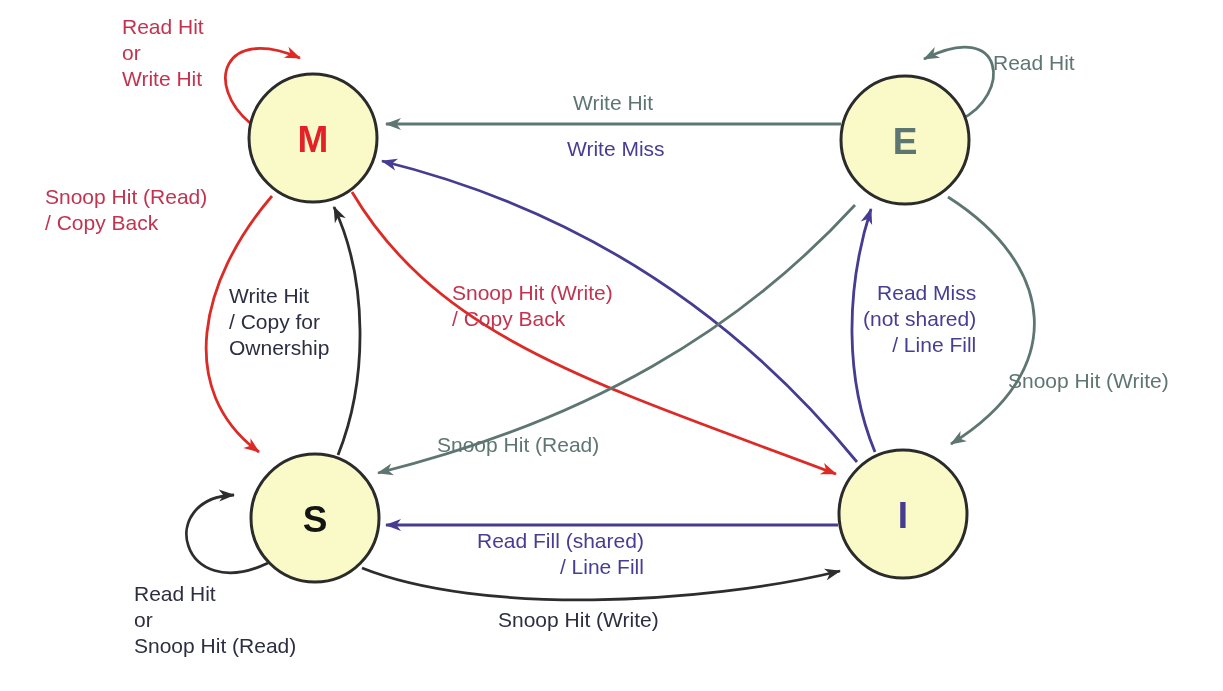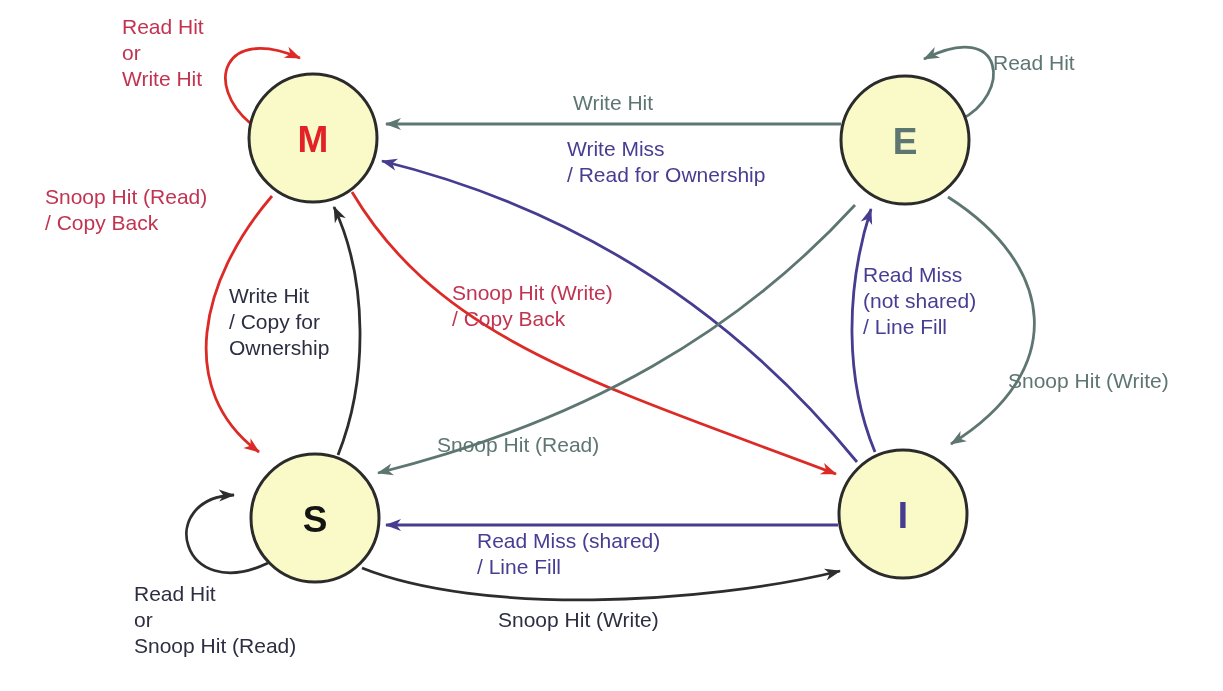--- a/index.html
+++ b/index.html
@@ -32,21 +32,21 @@
   .l-purple{fill:#463c90;}
 
   
   .tlabel{
     position:absolute;
     font-size:21px;font-weight:normal;line-height:26px;
     white-space:nowrap;
   }
   .c-red{color:#c23350;}
   .c-gray{color:#5e7672;}
-  .c-purple{color:#473d92;}
+  .c-purple{color:#473d92;text-align:right;}
   .c-black{color:#2c2e42;}
 </style>
 </head>
 <body>
 
 <div class="stage">
 
   <svg width="1223" height="691" viewBox="0 0 1223 691">
     <defs>
       <marker id="arr-red" markerUnits="userSpaceOnUse" markerWidth="18" markerHeight="14" refX="16" refY="7" orient="auto">
@@ -97,55 +97,54 @@
   <div class="tlabel c-gray" style="left:993px;top:50px;">
     <div>Read Hit</div>
   </div>
 
   <div class="tlabel c-gray" style="left:573px;top:90px;">
     <div>Write Hit</div>
   </div>
 
   <div class="tlabel c-purple" style="left:567px;top:136px;">
     <div>Write Miss</div>
-    <div>/ Read for Ownership</div>
   </div>
 
   <div class="tlabel c-red" style="left:45px;top:184px;">
     <div>Snoop Hit (Read)</div>
     <div>/ Copy Back</div>
   </div>
 
   <div class="tlabel c-black" style="left:229px;top:283px;">
     <div>Write Hit</div>
     <div>/ Copy for</div>
     <div>Ownership</div>
   </div>
 
   <div class="tlabel c-red" style="left:452px;top:280px;">
     <div>Snoop Hit (Write)</div>
     <div>/ Copy Back</div>
   </div>
 
-  <div class="tlabel c-purple" style="left:863px;top:262px;">
+  <div class="tlabel c-purple" style="left:863px;top:280px;">
     <div>Read Miss</div>
     <div>(not shared)</div>
     <div>/ Line Fill</div>
   </div>
 
   <div class="tlabel c-gray" style="left:1008px;top:368px;">
     <div>Snoop Hit (Write)</div>
   </div>
 
   <div class="tlabel c-gray" style="left:437px;top:432px;">
     <div>Snoop Hit (Read)</div>
   </div>
 
   <div class="tlabel c-purple" style="left:477px;top:528px;">
-    <div>Read Miss (shared)</div>
+    <div>Read Fill (shared)</div>
     <div>/ Line Fill</div>
   </div>
 
   <div class="tlabel c-black" style="left:498px;top:607px;">
     <div>Snoop Hit (Write)</div>
   </div>
 
   <div class="tlabel c-black" style="left:134px;top:581px;">
     <div>Read Hit</div>
     <div>or</div>

